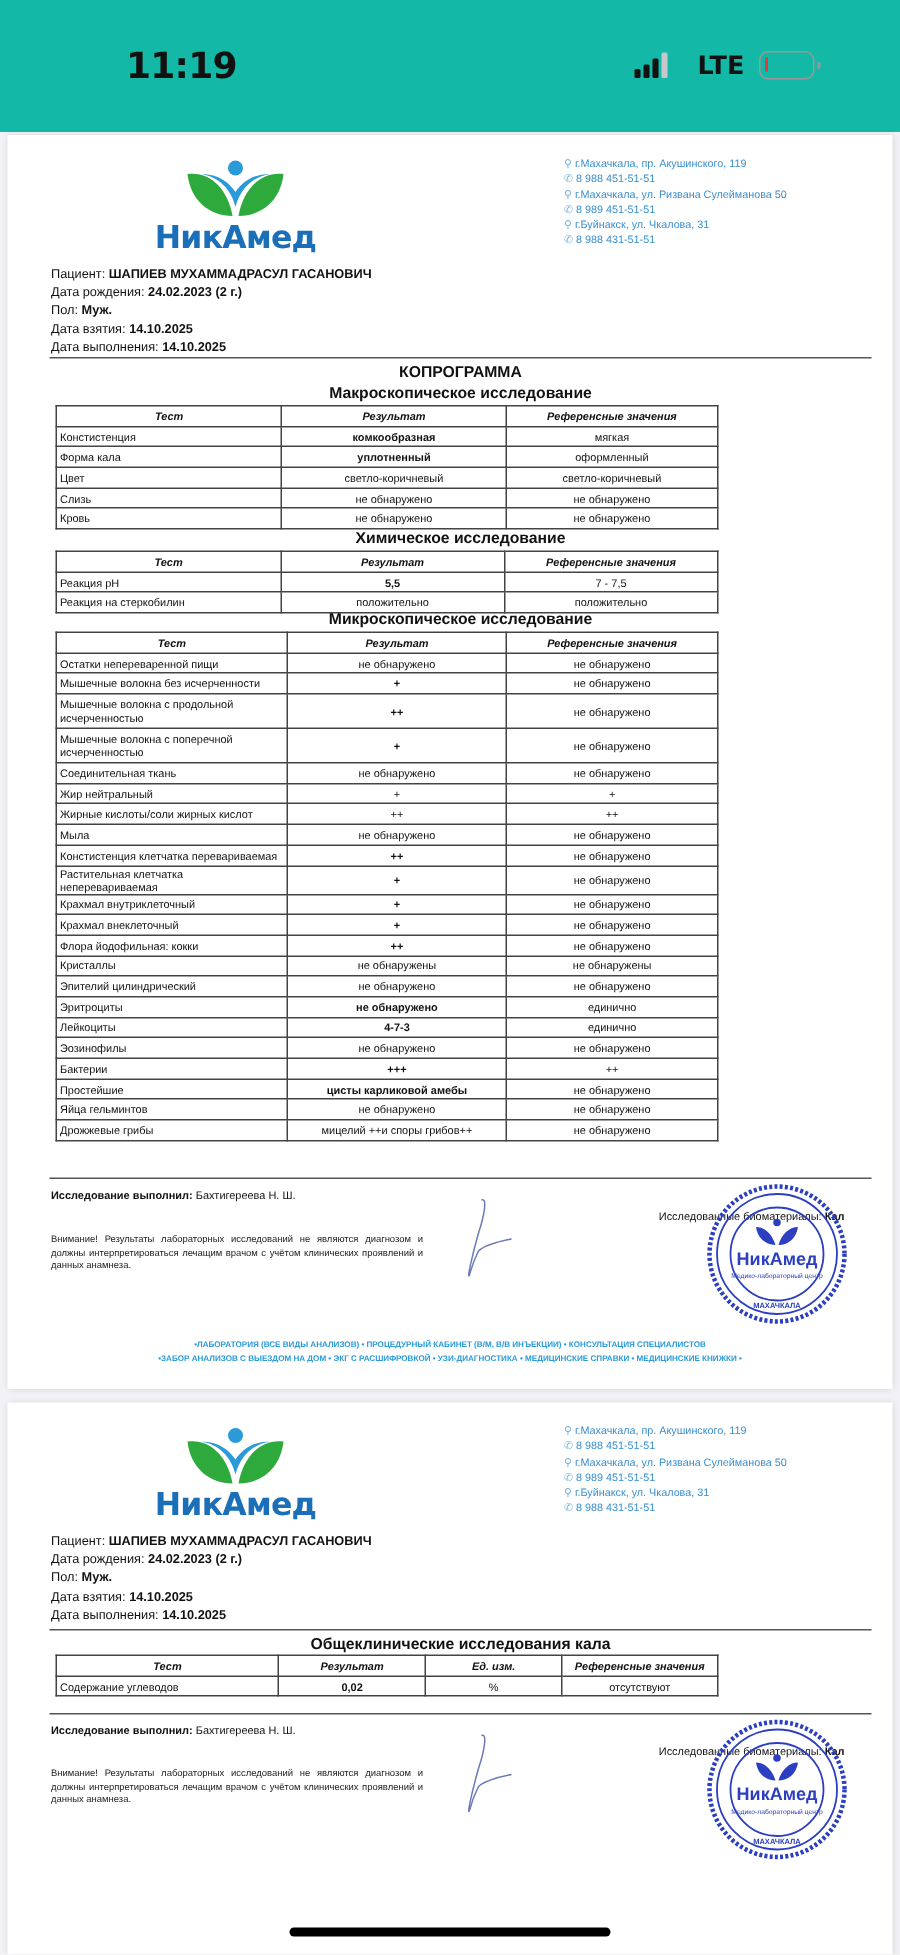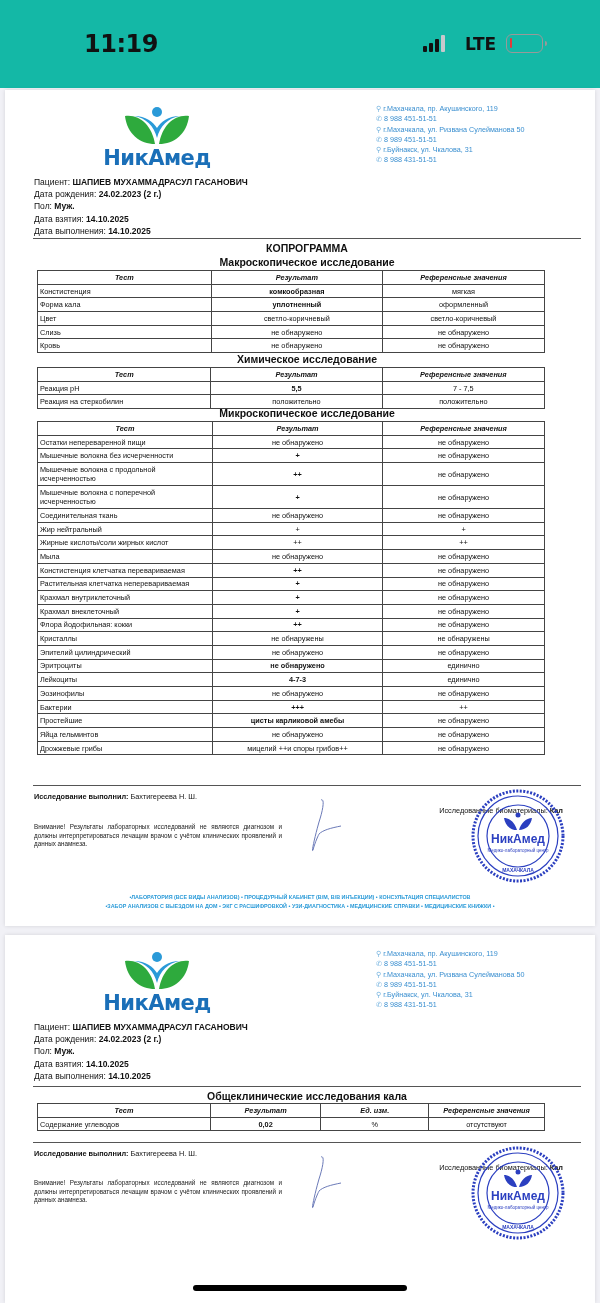--- a/index.html
+++ b/index.html
@@ -24,21 +24,21 @@
   .contacts .ci { color: #7ab6e0; margin-right: 2px; }
 
   .patient { position: absolute; left: 29px; top: 86px; font-size: 8.5px; line-height: 12.2px; }
   .patient b { font-weight: bold; margin-top: 48px; }
 
   .hr { position: absolute; left: 28px; width: 548px; height: 1px; background: #555; }
   .title { position: absolute; left: 28px; width: 548px; text-align: center; font-weight: bold; }
   .t-main { font-size: 10.5px; }
   .t-sec { font-size: 10.5px; }
 
-  table { position: absolute; left: 32px; width: 508px; border-collapse: collapse; font-size: 7.3px; }
+  table { position: absolute; left: 32px; width: 442px; border-collapse: collapse; font-size: 7.3px; }
   td, th { border: 1px solid #444; height: 13.7px; padding: 0 2px; }
   th { font-style: italic; font-weight: bold; text-align: center; font-size: 7.3px; }
   td.c { text-align: center; }
   td.b { font-weight: bold; }
   tr.tall td { height: 23px; line-height: 9px; }
   .col1 { width: 186px; } .col2 { width: 183px; } .col3 { width: 173px; }
 
   .biomat { position: absolute; right: 32px; font-size: 7.3px; margin-top: 32px; }
   .biomat b { font-weight: bold; }
   .performer { position: absolute; left: 29px; font-size: 7.3px; }

